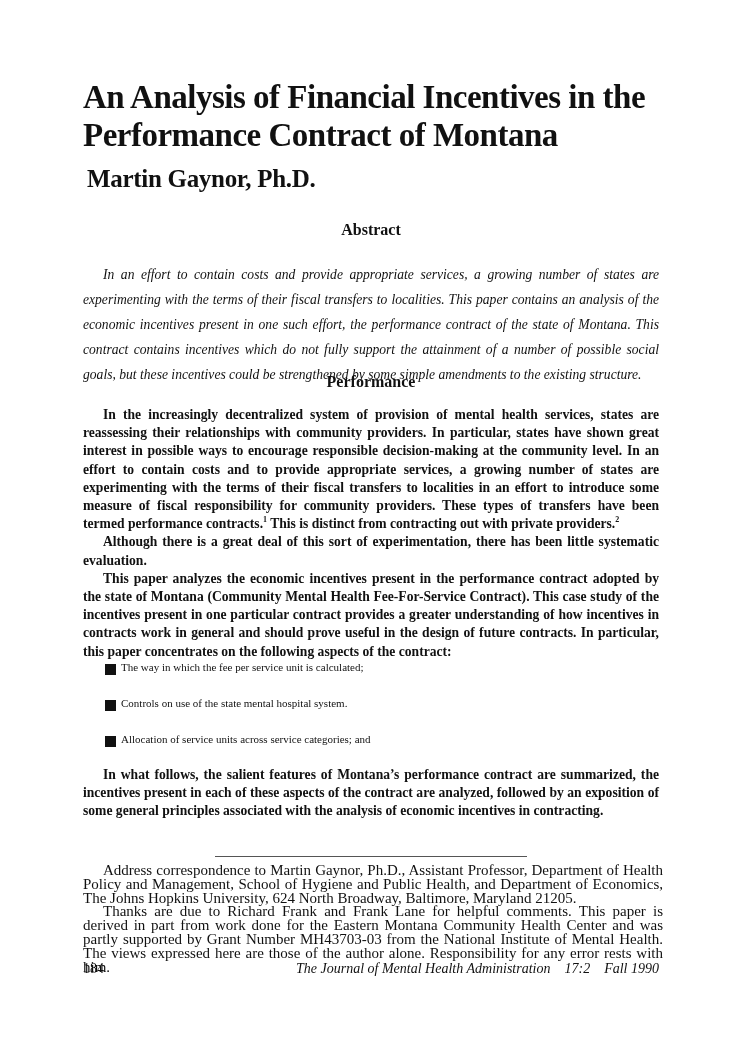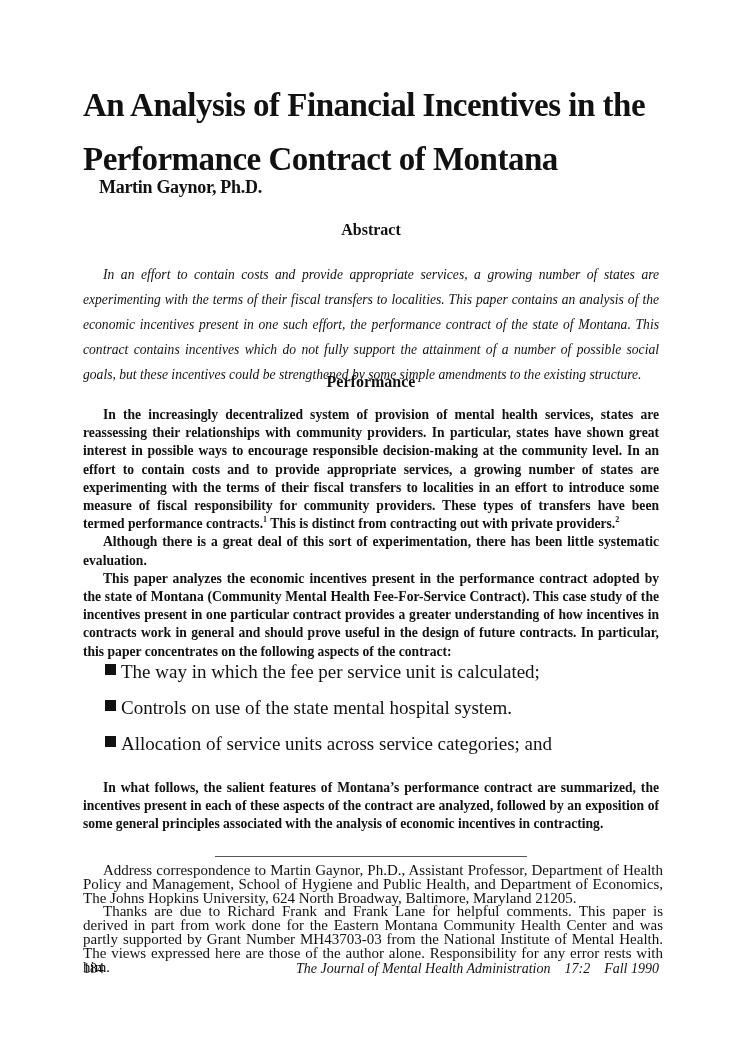--- a/index.html
+++ b/index.html
@@ -4,54 +4,54 @@
   <style>
     html, body { margin: 0; padding: 0; background: #ffffff; }
     body {
       width: 738px; height: 1054px; position: relative; overflow: hidden;
       font-family: "Liberation Serif", "DejaVu Serif", serif;
       color: #111111;
     }
     .page { position: absolute; left: 83px; top: 0; width: 576px; }
     .title {
       position: absolute; top: 78px; left: 0; width: 580px;
-      font-size: 33px; font-weight: bold; line-height: 54px;
+      font-size: 33px; font-weight: bold; line-height: 38px;
       letter-spacing: -0.5px; margin: 0;
     }
     .author {
       position: absolute; top: 161px; left: 0;
-      font-size: 18px; font-weight: bold; margin: 16px; letter-spacing: -0.3px;
+      font-size: 25px; font-weight: bold; margin: 4px; letter-spacing: -0.3px;
     }
     .section-heading {
       position: absolute; left: 0; width: 576px; text-align: center;
       font-size: 16px; font-weight: bold; margin: 0;
     }
     .abstract-heading { top: 221px; }
     .intro-heading { top: 373px; }
     .abstract {
       position: absolute; top: 262px; left: 0; width: 576px;
       font-size: 13.6px; font-style: italic; line-height: 25px;
       text-align: justify; margin: 0; text-indent: 20px;
     }
     .body-text {
       position: absolute; left: 0; width: 576px;
       font-size: 13.6px; line-height: 18.2px; text-align: justify; font-weight: bold;
     }
     .body-text p { margin: 0; text-indent: 20px; }
     .intro-block { top: 406px; }
     .bullets {
       position: absolute; top: 661px; left: 22px; width: 540px;
-      font-size: 19px; margin: 0; padding: 0; list-style: none;
+      font-size: 11px; margin: 0; padding: 0; list-style: none;
     }
     .bullets li { height: 36px; display: flex; align-items: flex-start; }
     .bullet-square {
       display: inline-block; width: 11px; height: 11px; background: #111;
       margin-right: 5px; margin-top: 3px; flex: 0 0 auto;
     }
-    .closing-block { top: 766px; margin-top: 13px; }
+    .closing-block { top: 766px; }
     .footnote-rule {
       position: absolute; top: 856px; left: 132px; width: 312px;
       border-top: 1px solid #555;
     }
     .footnotes {
       position: absolute; top: 864px; left: 0; width: 580px;
       font-size: 15px; line-height: 13.8px; text-align: justify;
     }
     .footnotes p { margin: 0; text-indent: 20px; }
     .footer {

